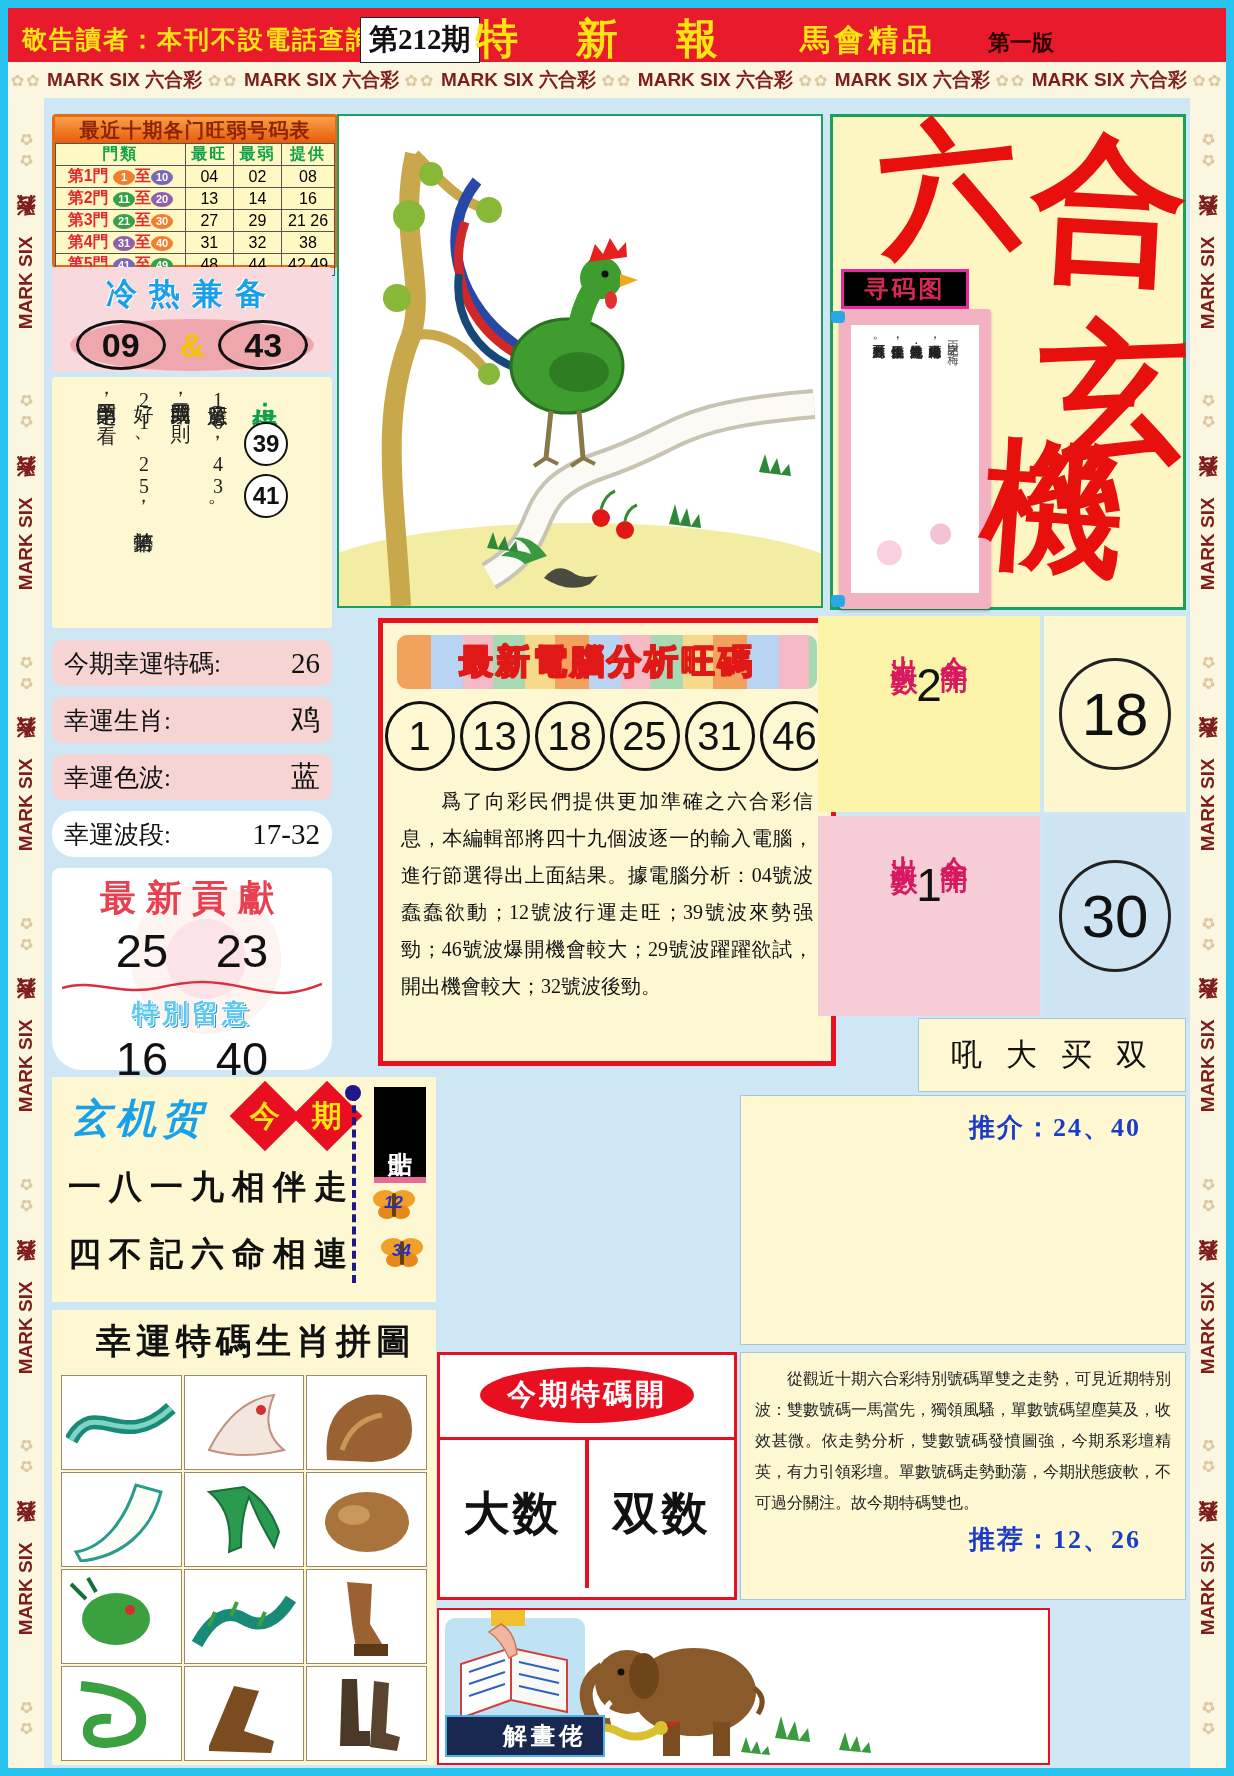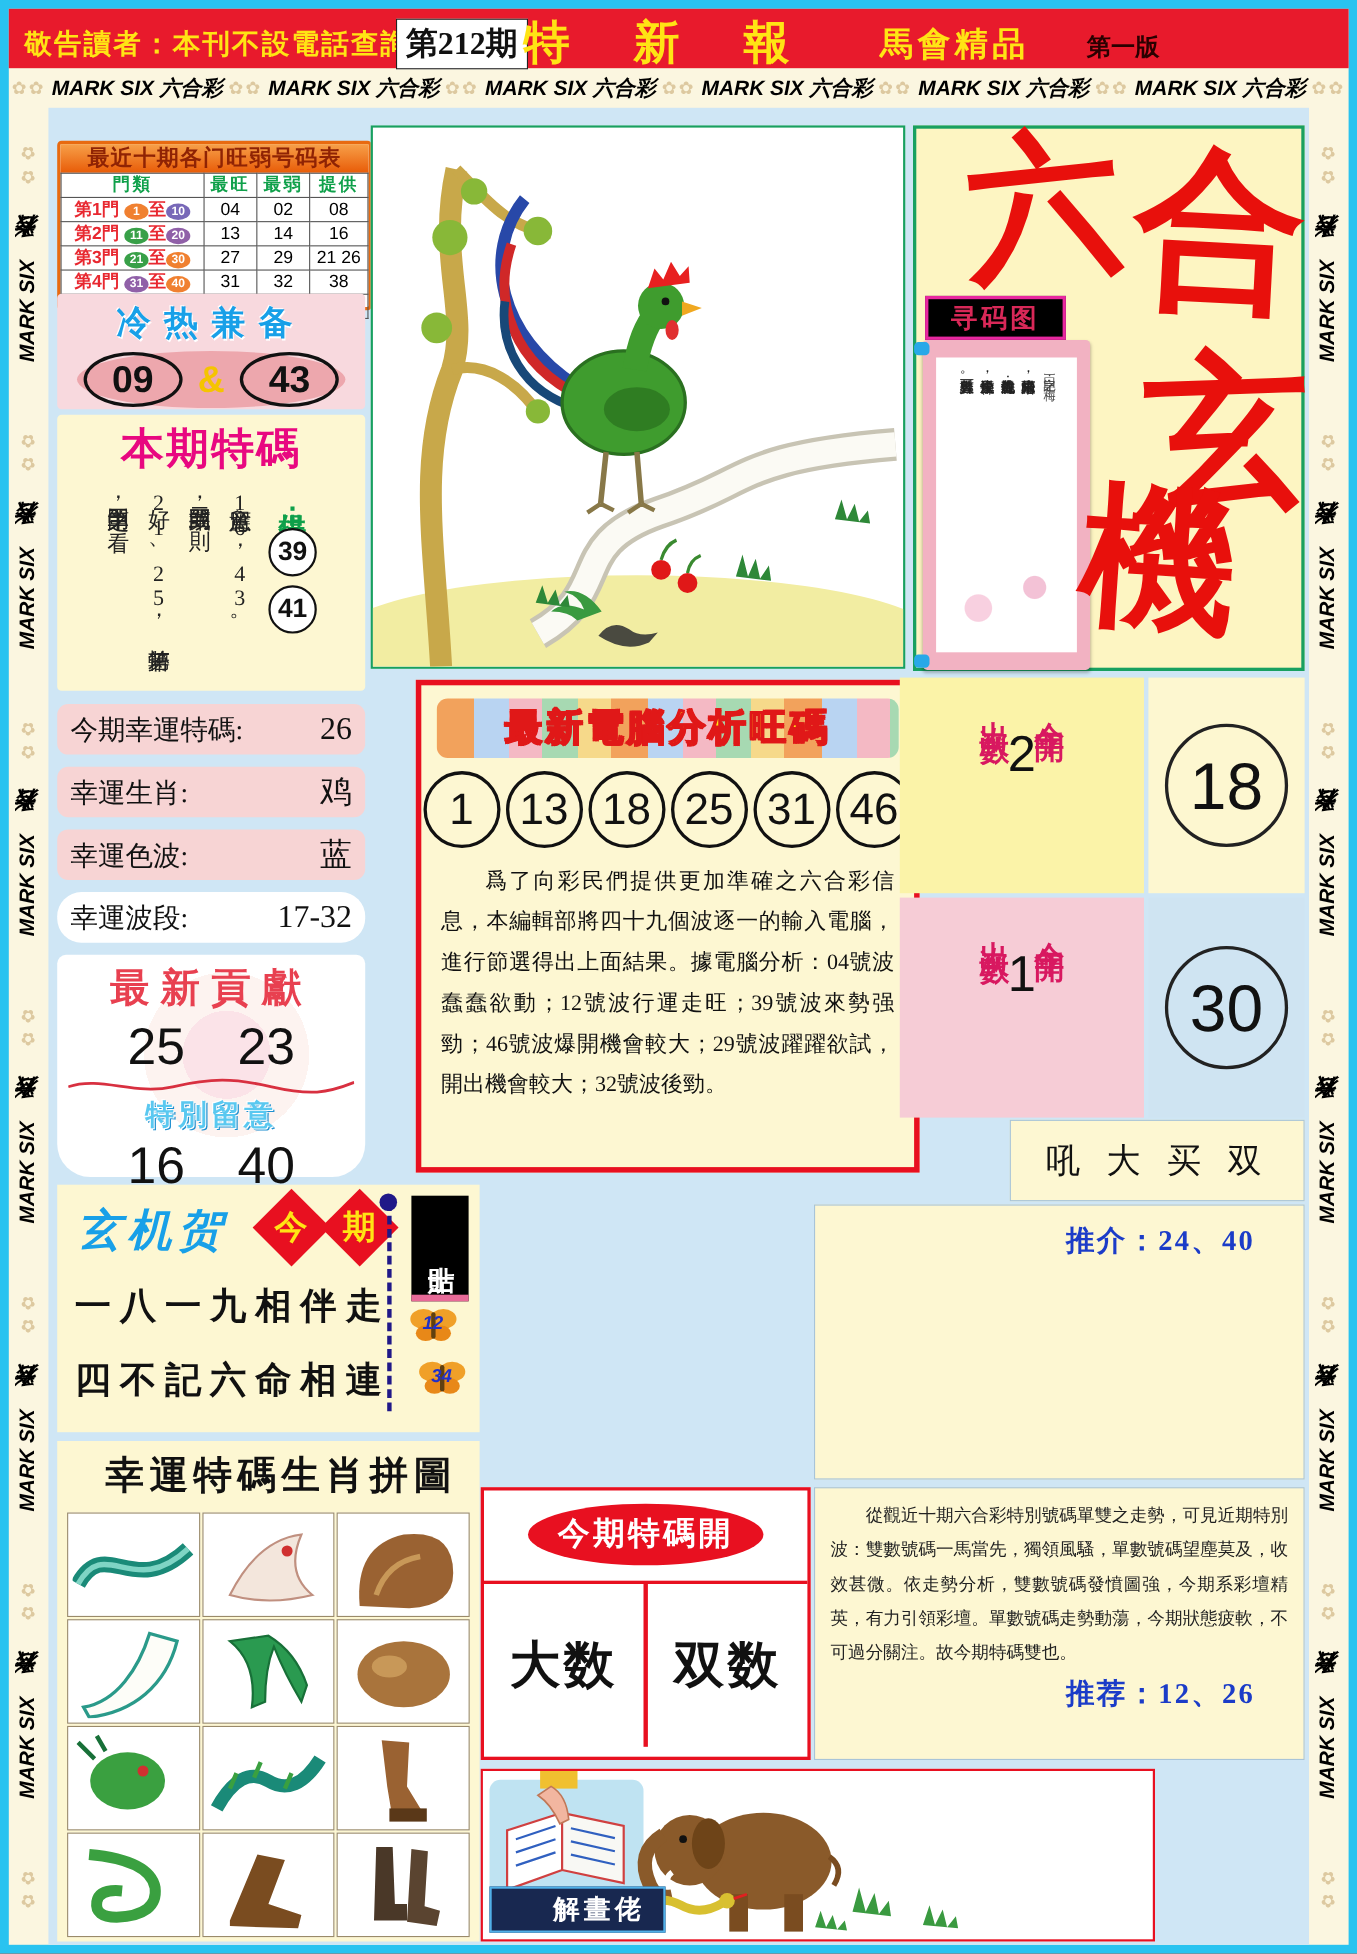--- a/index.html
+++ b/index.html
@@ -12,30 +12,30 @@
   .hdr-notice{left:14px;top:15px;color:#ffe414;font-size:25px;font-weight:bold;letter-spacing:2px;}
   .hdr-issue{left:352px;top:9px;background:#fff;border:1px solid #222;color:#111;
              font-size:29px;font-weight:bold;padding:2px 8px;font-family:"Liberation Serif",serif;}
   .hdr-title{left:468px;top:3px;color:#ffe414;font-size:42px;font-weight:bold;letter-spacing:58px;
              font-family:"Liberation Serif","DejaVu Serif",serif;white-space:nowrap;}
   .hdr-sub{left:792px;top:12px;color:#ffe414;font-size:30px;font-weight:bold;letter-spacing:4px;}
   .hdr-ed{left:980px;top:20px;color:#2a0000;font-size:22px;font-weight:bold;}
   
   .strip{display:flex;align-items:center;justify-content:space-around;overflow:hidden;}
   .strip-top{left:8px;top:62px;width:1218px;height:36px;}
-  .ms-text{color:#000000;font-weight:bold;font-style:italic;font-size:19px;white-space:nowrap;}
+  .ms-text{color:#7f1d1d;font-weight:bold;font-size:19px;white-space:nowrap;}
   .ms-flower{color:#ddc9a0;font-size:16px;letter-spacing:2px;}
   .vstrip{flex-direction:column;}
   .strip-left{left:8px;top:98px;width:36px;height:1670px;}
   .strip-right{left:1190px;top:98px;width:36px;height:1670px;}
   .vstrip .ms-text,.vstrip .ms-flower{writing-mode:vertical-rl;transform:rotate(180deg);}
   
   .content-bg{left:44px;top:98px;width:1146px;height:1670px;background:#cfe6f5;}
   
-  .gate{left:52px;top:114px;width:280px;height:148px;background:#ffffff;border:3px solid #e86a10;border-radius:4px;margin-top:14px;}
+  .gate{left:52px;top:114px;width:280px;height:148px;background:#fef9c3;border:3px solid #e86a10;border-radius:4px;}
   .gate-title{height:26px;line-height:26px;text-align:center;font-size:20px;font-weight:bold;color:#8f2304;
               background:linear-gradient(180deg,#f7a049,#e85c08);letter-spacing:1px;}
   .gate table{border-collapse:collapse;width:100%;font-size:16px;}
   .gate td,.gate th{border:1px solid #555;padding:0 2px;height:21px;text-align:center;}
   .gate th{color:#0fa04a;font-size:16px;letter-spacing:2px;}
   .gate-label{color:#e82830;font-weight:bold;font-size:16px;white-space:nowrap;}
   .badge{display:inline-block;min-width:20px;height:15px;line-height:15px;border-radius:50%;
          color:#fff;font-size:11px;font-weight:bold;padding:0 1px;}
   .zhi{color:#e82830;font-weight:bold;}
   
@@ -278,21 +278,20 @@
   <div class="abs coldhot">
     <div class="coldhot-title">冷热兼备</div>
     <div class="coldhot-oval">
       <span class="ch-circ">09</span>
       <span class="ch-amp">&amp;</span>
       <span class="ch-circ">43</span>
     </div>
   </div>
 
   <div class="abs special">
-    <div class="special-title">本期特碼</div>
     <div class="special-cols">
       <div class="sp-provide">
         <span class="vtext">提供：</span>
         <span class="sp-circ">39</span>
         <span class="sp-circ">41</span>
       </div>
       <div class="sp-col vtext">應留意16，43。</div>
       <div class="sp-col vtext">二門或第五門，則</div>
       <div class="sp-col vtext">好21、25，若轉第</div>
       <div class="sp-col vtext">第三門之中，看</div>

